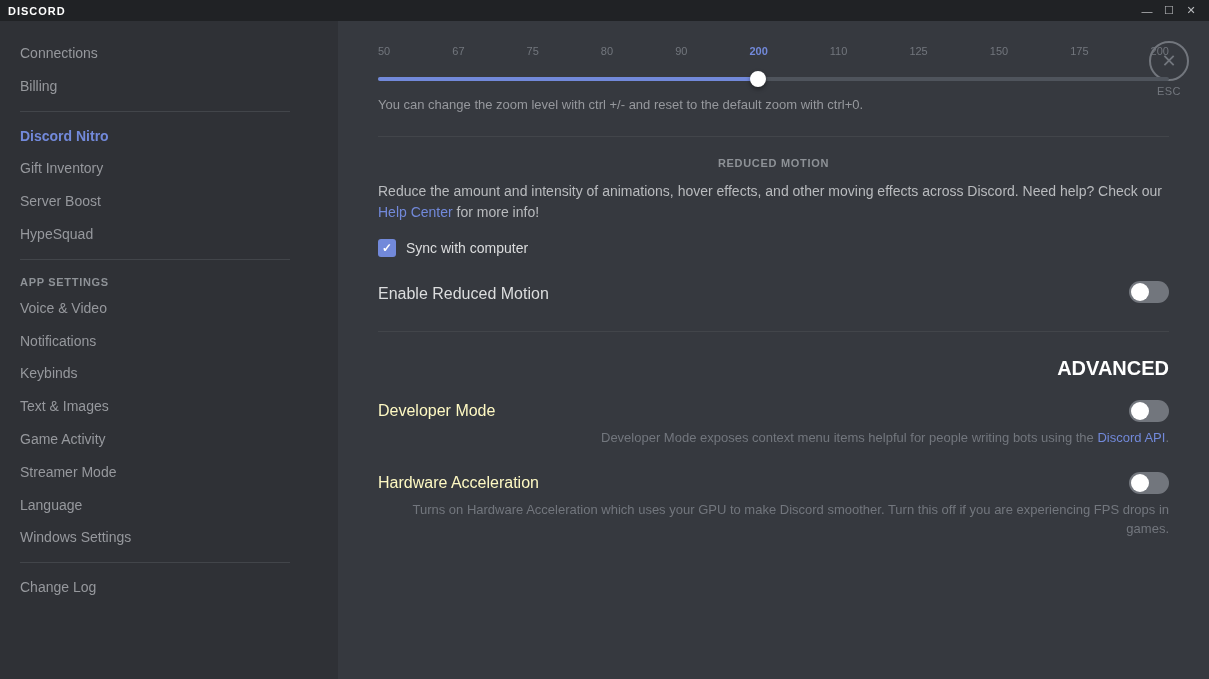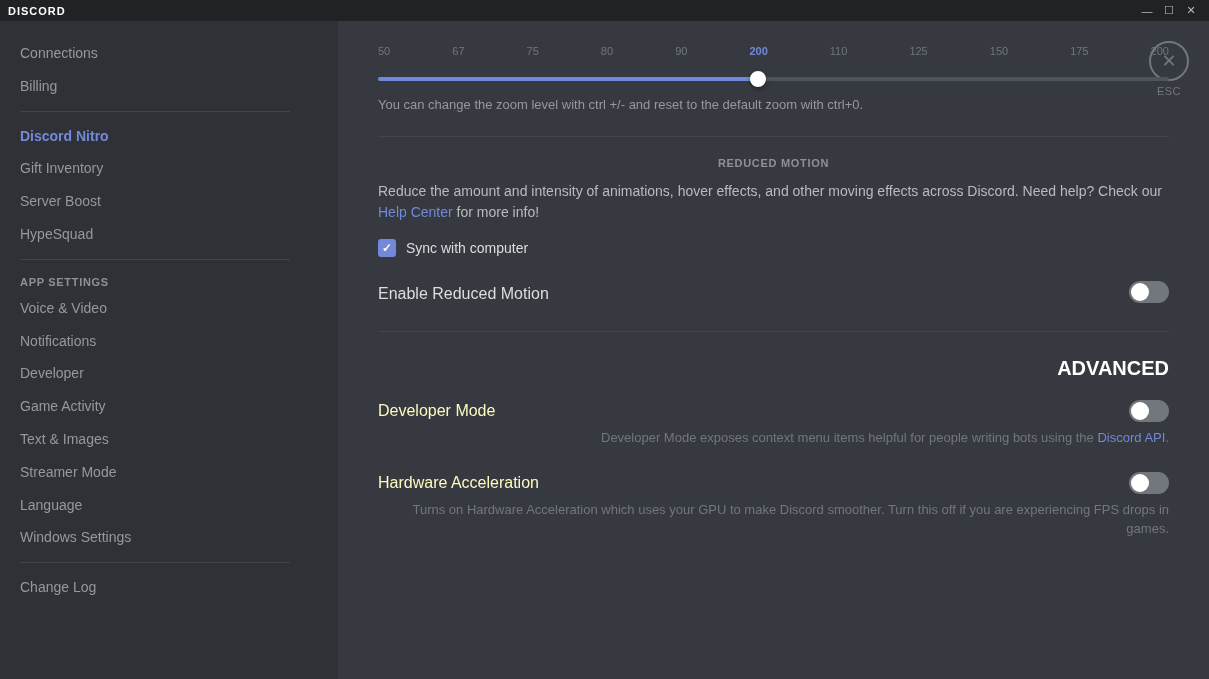--- a/index.html
+++ b/index.html
@@ -388,23 +388,23 @@
     <div class="sidebar-item">
       <span>HypeSquad</span>
     </div>
 
     <div class="sidebar-divider"></div>
 
     <div class="sidebar-section-label">APP SETTINGS</div>
 
     <div class="sidebar-item">Voice &amp; Video</div>
     <div class="sidebar-item">Notifications</div>
-    <div class="sidebar-item">Developer</div>
+    <div class="sidebar-item">Keybinds</div>
+    <div class="sidebar-item">Text &amp; Images</div>
     <div class="sidebar-item">Game Activity</div>
-    <div class="sidebar-item">Text &amp; Images</div>
     <div class="sidebar-item">Streamer Mode</div>
     <div class="sidebar-item">Language</div>
     <div class="sidebar-item">Windows Settings</div>
 
     <div class="sidebar-divider"></div>
 
     <div class="sidebar-item">Change Log</div>
   </div>
 
   <div class="main-content">

